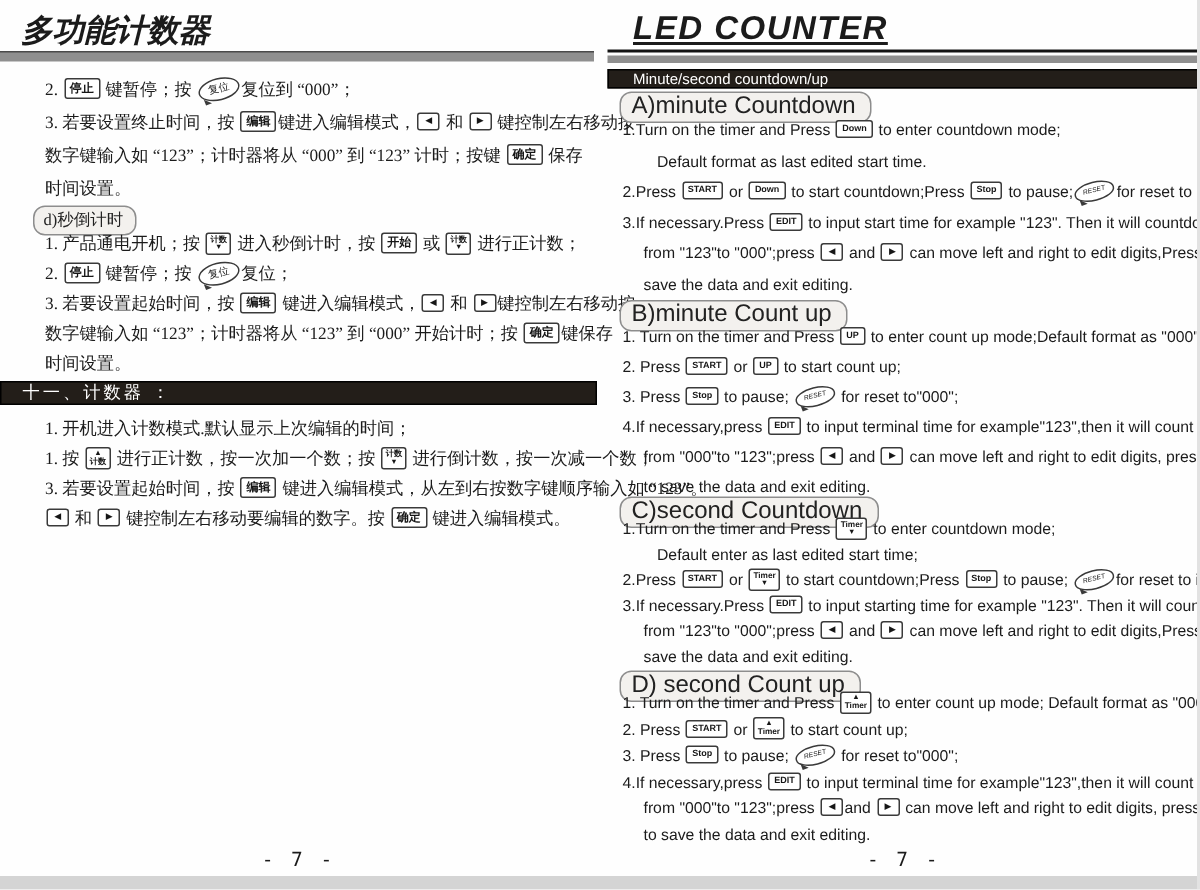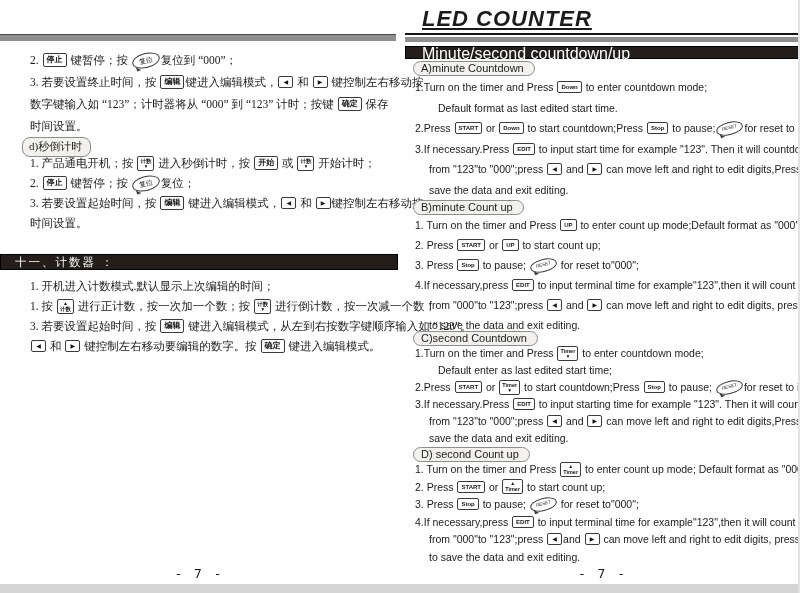--- a/index.html
+++ b/index.html
@@ -14,27 +14,27 @@
   .en .page-title{left:17px;top:6px;font-size:22px;letter-spacing:1px;text-decoration:underline;}
 
   .rule-gray{position:absolute;background:#8f8f8f;}
   .cn .rule-gray{left:0;top:34px;width:396px;height:6px;border-top:1px solid #4a4a4a;}
   .en .rule-dark{position:absolute;left:0;top:33px;width:395px;height:2px;background:#141414;}
   .en .rule-gray{left:0;top:37px;width:395px;height:5px;}
 
   .bar{position:absolute;background:#231e19;color:#fff;box-sizing:border-box;}
   .cn .bar{left:0;top:254px;width:398px;height:16px;font-size:11.5px;line-height:15px;
            padding-left:14px;letter-spacing:2px;border:1px solid #000;}
-  .en .bar{left:0;top:46px;width:395px;height:13px;font-size:16px;line-height:13px;
+  .en .bar{left:0;top:46px;width:395px;height:13px;font-size:10px;line-height:13px;
            padding-left:16px;border:1px solid #000;}
 
   .pill{position:absolute;display:inline-block;border:1px solid #8d8d8d;border-radius:8px;
         background:#f3f1ee;color:#222;white-space:nowrap;}
   .cn .pill{font-size:11px;padding:1px 8px 2px 6px;font-family:Liberation Serif, serif;}
-  .en .pill{font-size:11px;padding:0 10px 1px 7px;text-align:right;}
+  .en .pill{font-size:16px;padding:0 10px 1px 7px;text-align:right;}
 
   .grp{position:absolute;left:0;width:100%;}
   .line{white-space:nowrap;}
   .cn .line{font-size:11.5px;line-height:20px;padding-left:30px;font-family:"Liberation Serif",serif;}
   .cn .grp.first .line{line-height:22px;}
   .cn .ind1{}
   .en .line{font-size:10.5px;padding-left:10px;}
   .en .ind1{padding-left:24px;}
   .en .ind2{padding-left:33px;}
   .lh205 .line{line-height:20.5px;}
@@ -63,41 +63,43 @@
          font-size:13px;letter-spacing:2px;font-family:"DejaVu Sans Mono",monospace;}
   #bottom-strip{position:absolute;left:0;bottom:0;width:800px;height:9px;background:#d4d4d4;}
   #right-strip{position:absolute;right:0;top:0;width:2px;height:593px;background:#e2e2e2;}
 </style>
 </head>
 <body>
 
 <div id="page">
 
   <div class="col cn">
+    <div class="page-title">多功能计数器</div>
     <div class="rule-gray"></div>
 
     <div class="grp first" style="top:49px">
         <div class="line"><span class="tx">2. </span><span class="key rect">停止</span><span class="tx"> 键暂停；按 </span><span class="key oval">复位</span><span class="tx">复位到 “000”；</span></div>
         <div class="line"><span class="tx">3. 若要设置终止时间，按 </span><span class="key rect">编辑</span><span class="tx">键进入编辑模式，</span><span class="key arrow">◀</span><span class="tx"> 和 </span><span class="key arrow">▶</span><span class="tx"> 键控制左右移动按</span></div>
         <div class="line ind1"><span class="tx">数字键输入如 “123”；计时器将从 “000” 到 “123” 计时；按键 </span><span class="key rect">确定</span><span class="tx"> 保存</span></div>
         <div class="line ind1"><span class="tx">时间设置。</span></div>
       </div>
 
     <div class="pill" style="left:22px;top:137px">d)秒倒计时</div>
 
     <div class="grp" style="top:153px">
         <div class="line"><span class="tx">1. 产品通电开机；按 </span><span class="key stack">
             <span class="lb">计数</span>
             <span class="ar">▼</span>
           </span><span class="tx"> 进入秒倒计时，按 </span><span class="key rect">开始</span><span class="tx"> 或 </span><span class="key stack">
             <span class="lb">计数</span>
             <span class="ar">▼</span>
-          </span><span class="tx"> 开始计时；</span></div>
+          </span><span class="tx"> 进行正计数；</span></div>
         <div class="line"><span class="tx">2. </span><span class="key rect">停止</span><span class="tx"> 键暂停；按 </span><span class="key oval">复位</span><span class="tx">复位；</span></div>
         <div class="line"><span class="tx">3. 若要设置起始时间，按 </span><span class="key rect">编辑</span><span class="tx"> 键进入编辑模式，</span><span class="key arrow">◀</span><span class="tx"> 和 </span><span class="key arrow">▶</span><span class="tx">键控制左右移动按</span></div>
+        <div class="line ind1"><span class="tx">数字键输入如 “123”；计时器将从 “123” 到 “000” 开始计时；按 </span><span class="key rect">确定</span><span class="tx">键保存</span></div>
         <div class="line ind1"><span class="tx">时间设置。</span></div>
       </div>
 
     <div class="bar">十一、计数器 ：</div>
 
     <div class="grp" style="top:276px">
         <div class="line"><span class="tx">1. 开机进入计数模式.默认显示上次编辑的时间；</span></div>
         <div class="line"><span class="tx">1. 按 </span><span class="key stack">
             <span class="ar">▲</span>
             <span class="lb">计数</span>

